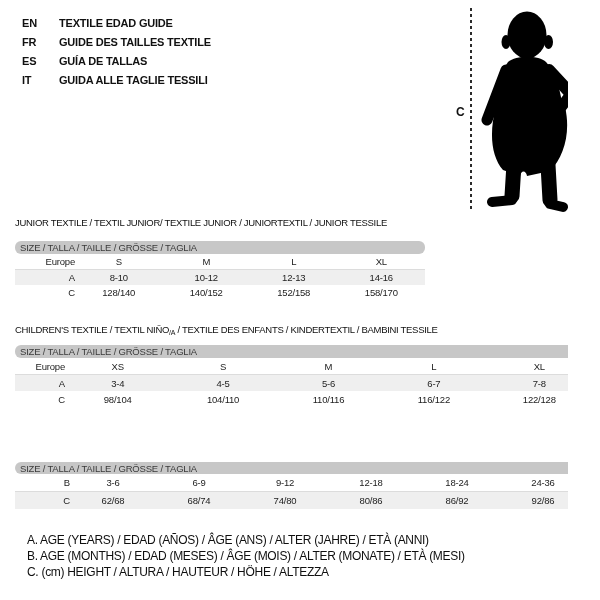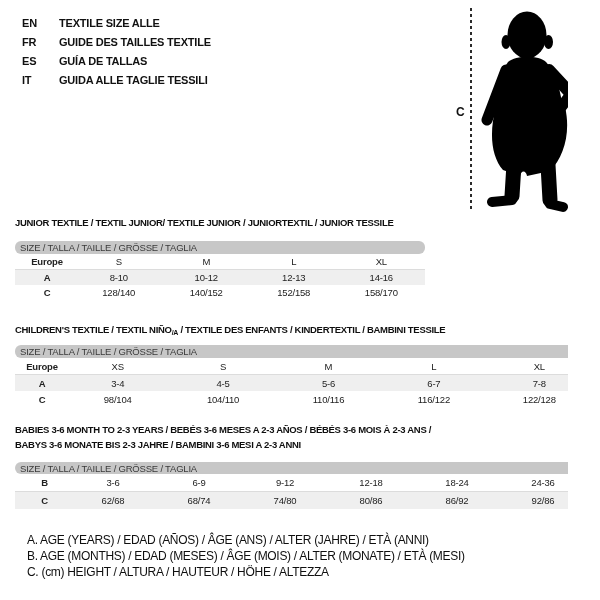--- a/index.html
+++ b/index.html
@@ -15,32 +15,32 @@
     font-weight:bold; font-size:11px; letter-spacing:-0.2px; color:#111; }
   .lang-code { width:37px; }
 
   
   .height-line { position:absolute; left:470px; top:8px; width:2px; height:202px;
     background-image:repeating-linear-gradient(to bottom,#2b2b2b 0 3px,transparent 3px 6px); }
   .height-label { position:absolute; left:456px; top:105px; font-weight:bold; font-size:12px; color:#111; }
   .baby-svg { position:absolute; left:476px; top:4px; }
 
   
-  .tbl-title { position:absolute; left:15px; font-weight:bold; font-size:9.5px;
+  .tbl-title { position:absolute; left:15px; font-weight:normal; font-size:9.5px;
     letter-spacing:-0.3px; color:#0f0f0f; white-space:nowrap; line-height:15px; }
   .tbl-title .subsc { font-size:7px; vertical-align:-2px; }
   .t1-title { top:215px; }
   .t2-title { top:322px; }
   .t3-title { top:422px; }
 
   
   .size-table { position:absolute; left:15px; border-collapse:collapse; table-layout:fixed;
     font-size:9.5px; letter-spacing:-0.2px; color:#222; }
   .size-table td { padding:0; text-align:center; overflow:hidden; white-space:nowrap; }
-  .size-table td.lbl { text-align:center; padding-left:4px;font-weight:bold; }
+  .size-table td.lbl { text-align:right; padding-left:4px; }
   .size-table tr.bar td { background:#c7c7c7; color:#3a3a3a; text-align:left;
     padding-left:5px; font-size:9.5px;border-radius:6px; }
   .size-table tr.alt td { background:#efefef; }
   .size-table tr.u td { border-bottom:1px solid #dcdcdc; }
   .t1-table { top:241px; width:410px; }
   .t1-table tr.bar td { height:13px; }
   .t1-table td { height:15px; }
   .t2-table { top:345px; width:577px; }
   .t2-table tr.bar td { height:13px; }
   .t2-table td { height:16px; }
@@ -54,21 +54,21 @@
     letter-spacing:-0.3px; color:#0f0f0f; white-space:nowrap;margin-left:12px; }
 </style>
 </head>
 <body>
 
 <div class="canvas">
 
   <div class="langs">
     <div class="lang-row">
       <span class="lang-code">EN</span>
-      <span class="lang-label">TEXTILE SIZE ALLE</span>
+      <span class="lang-label">TEXTILE EDAD GUIDE</span>
     </div>
     <div class="lang-row">
       <span class="lang-code">FR</span>
       <span class="lang-label">GUIDE DES TAILLES TEXTILE</span>
     </div>
     <div class="lang-row">
       <span class="lang-code">ES</span>
       <span class="lang-label">GUÍA DE TALLAS</span>
     </div>
     <div class="lang-row">
@@ -167,24 +167,20 @@
       <td class="lbl">C</td>
       <td>98/104</td>
       <td>104/110</td>
       <td>110/116</td>
       <td>116/122</td>
       <td>122/128</td>
     </tr>
   </tbody>
     </table>
 
-  <div class="tbl-title t3-title">
-    <div>BABIES 3-6 MONTH TO 2-3 YEARS / BEBÉS 3-6 MESES A 2-3 AÑOS / BÉBÉS 3-6 MOIS À 2-3 ANS /</div>
-    <div>BABYS 3-6 MONATE BIS 2-3 JAHRE / BAMBINI 3-6 MESI A 2-3 ANNI</div>
-  </div>
   <table class="size-table t3-table">
     <colgroup>
         <col style="width:55px">
         <col style="width:86px">
         <col style="width:86px">
         <col style="width:86px">
         <col style="width:86px">
         <col style="width:86px">
         <col style="width:86px">
       </colgroup>

